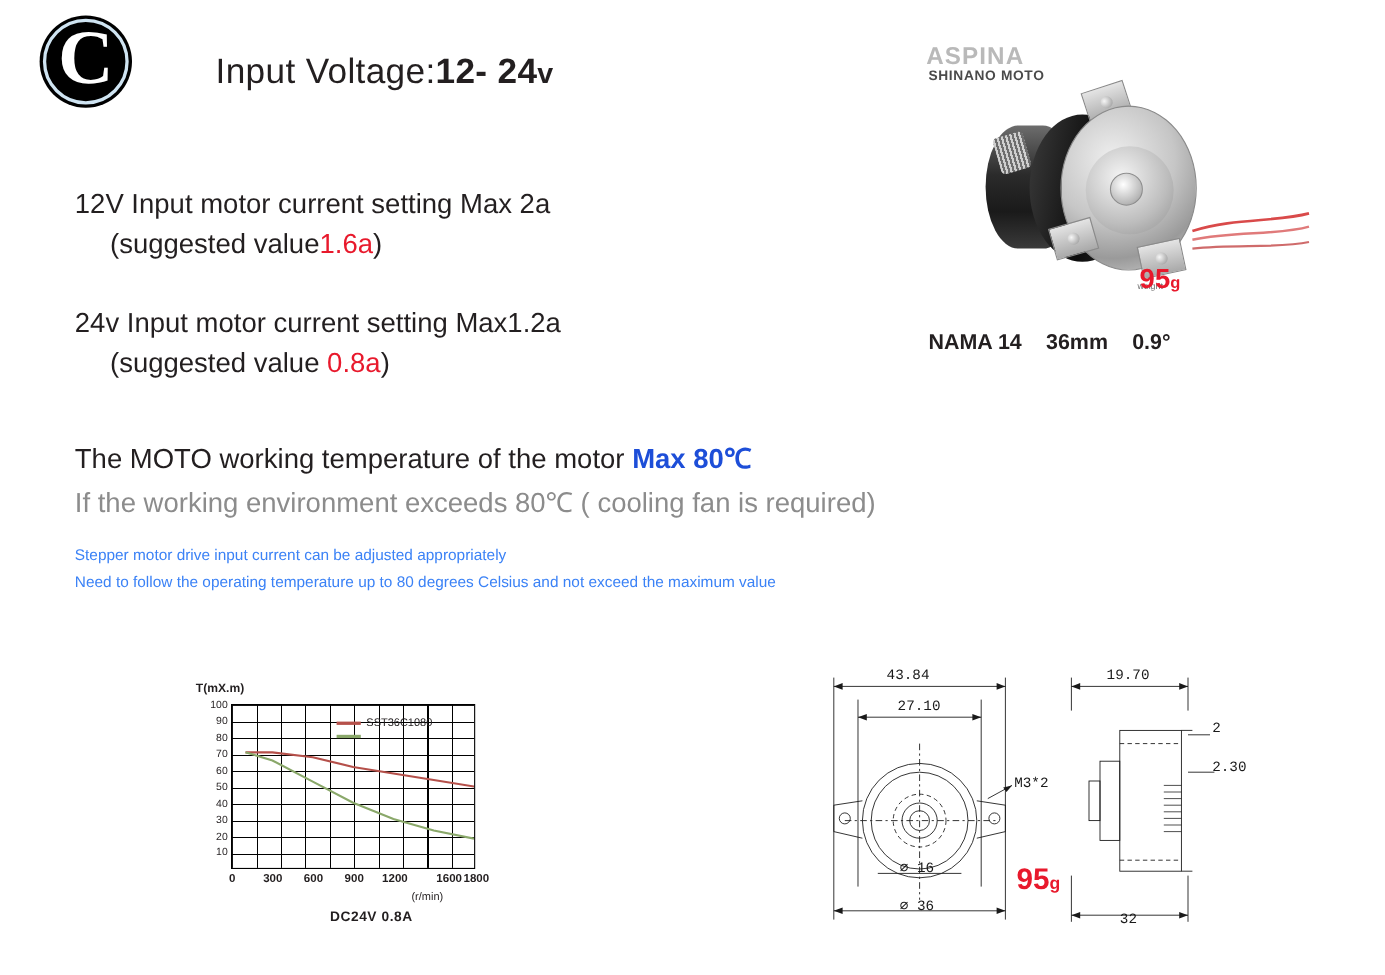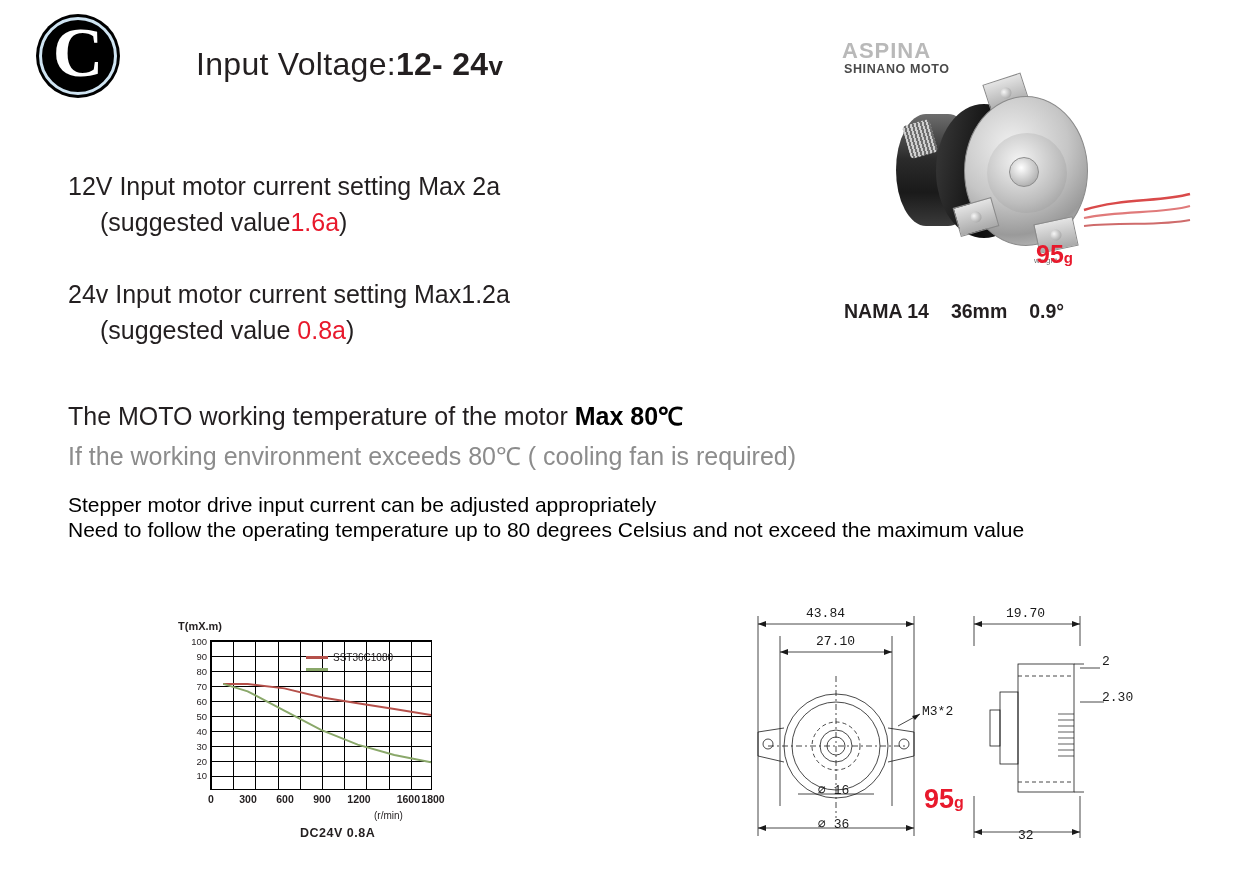--- a/index.html
+++ b/index.html
@@ -80,37 +80,37 @@
 
   
   #temp-main {
     position: absolute;
     left: 68px;
     top: 398px;
     font-size: 25px;
     white-space: nowrap;
   }
   #temp-main .bold-red {
-    color: #000000;
+    color: #1d4ed8;
     font-weight: bold;
   }
   #temp-sub {
     position: absolute;
     left: 68px;
     top: 438px;
     font-size: 25px;
     color: #8c8c8c;
     white-space: nowrap;
   }
   #notes {
     position: absolute;
     left: 68px;
     top: 492px;
-    font-size: 21px;
-    color: #000000;
+    font-size: 14px;
+    color: #3b82f6;
     line-height: 25px;
     white-space: nowrap;
   }
 
   
   #motor-photo {
     position: absolute;
     left: 836px;
     top: 34px;
     width: 300px;

